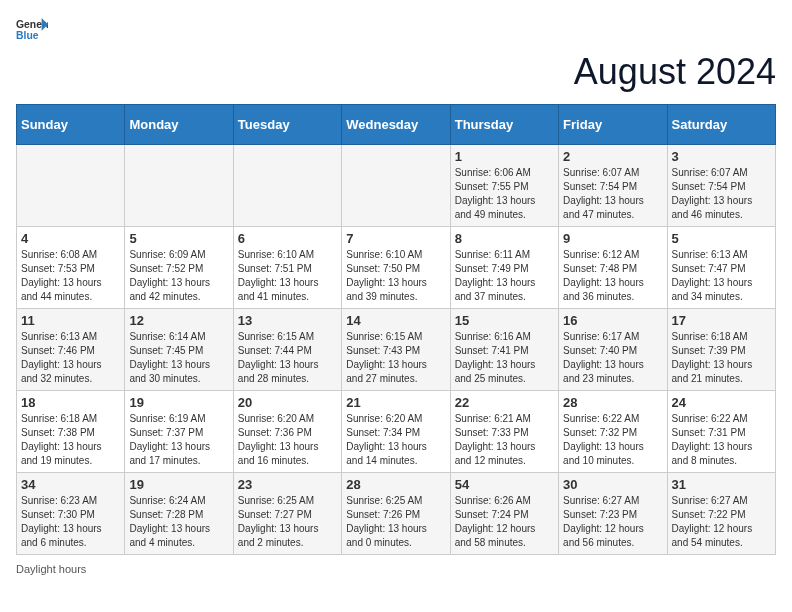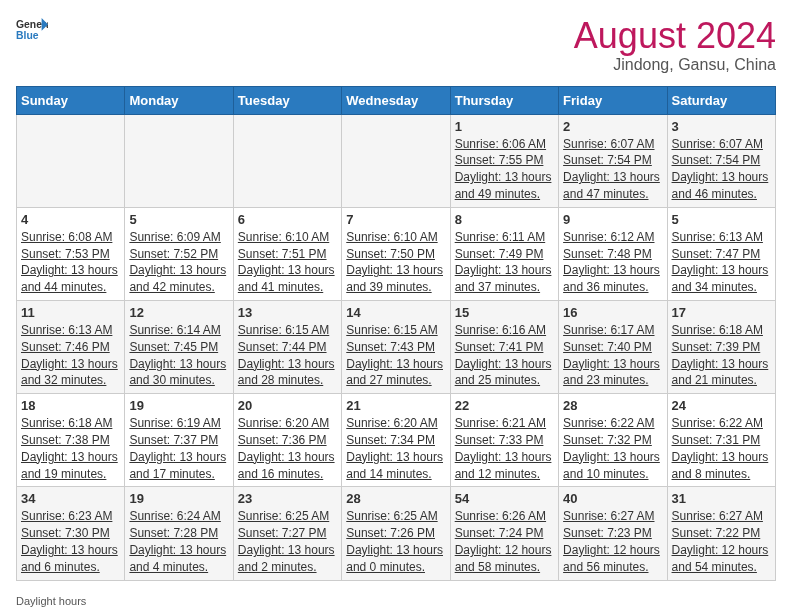--- a/index.html
+++ b/index.html
@@ -24,38 +24,39 @@
     .logo-icon {
       width: 32px;
       height: 28px;
     }
     .title-area {
       text-align: right;
     }
     .month-title {
       font-size: 36px;
       font-weight: 300;
-      color: #be185d;
+      color: #0f172a;
       line-height: 1.1;
+      margin-top: 36px;
     }
     .location-title {
       font-size: 16px;
       color: #555;
     }
     table {
       width: 100%;
       border-collapse: collapse;
       table-layout: fixed;
     }
     thead tr th {
       background: #2a7abf;
       color: #fff;
       font-size: 13px;
       font-weight: bold;
-      padding: 6px 4px;
+      padding: 12px 4px;
       text-align: left;
       border: 1px solid #1e5f99;
     }
     tbody tr td {
       border: 1px solid #ccc;
       vertical-align: top;
       padding: 4px 4px;
       font-size: 10.5px;
       color: #333;
       height: 82px;
@@ -70,40 +71,38 @@
     tbody tr:nth-child(odd) td.empty {
       background: #f5f5f5;
     }
     .day-num {
       font-size: 13px;
       font-weight: bold;
       display: block;
       margin-bottom: 2px;
     }
     .day-info {
-      font-size: 12px;
+      font-size: 10px;
       line-height: 1.4;
       color: #333;
-      text-decoration: underline;
     }
   </style>
 </head>
 <body>
 
 <div class="header-area">
   <div class="logo">
     <svg class="logo-icon" viewBox="0 0 40 34">
       <text x="0" y="14" font-size="13" font-weight="bold" fill="#333">General</text>
       <text x="0" y="28" font-size="13" font-weight="bold" fill="#2a7abf">Blue</text>
       <polygon points="32,2 40,10 32,18" fill="#2a7abf"></polygon>
     </svg>
   </div>
   <div class="title-area">
     <div class="month-title">August 2024</div>
-    <div class="location-title">Jindong, Gansu, China</div>
   </div>
 </div>
 
 <table>
   <thead>
     <tr>
     <th>Sunday</th>
         <th>Monday</th>
         <th>Tuesday</th>
         <th>Wednesday</th>
@@ -236,24 +235,24 @@
         </td>
         <td>
           <span class="day-num">28</span>
           <div class="day-info">Sunrise: 6:25 AM<br>Sunset: 7:26 PM<br>Daylight: 13 hours and 0 minutes.</div>
         </td>
         <td>
           <span class="day-num">54</span>
           <div class="day-info">Sunrise: 6:26 AM<br>Sunset: 7:24 PM<br>Daylight: 12 hours and 58 minutes.</div>
         </td>
         <td>
-          <span class="day-num">40</span>
+          <span class="day-num">30</span>
           <div class="day-info">Sunrise: 6:27 AM<br>Sunset: 7:23 PM<br>Daylight: 12 hours and 56 minutes.</div>
         </td>
         <td>
           <span class="day-num">31</span>
           <div class="day-info">Sunrise: 6:27 AM<br>Sunset: 7:22 PM<br>Daylight: 12 hours and 54 minutes.</div>
         </td>
       </tr>
     </tbody>
 </table>
 
-<div style="margin-top:14px; font-size:11px; color:#555;">Daylight hours</div>
+<div style="margin-top:8px; font-size:11px; color:#555;">Daylight hours</div>
 
 </body></html>

